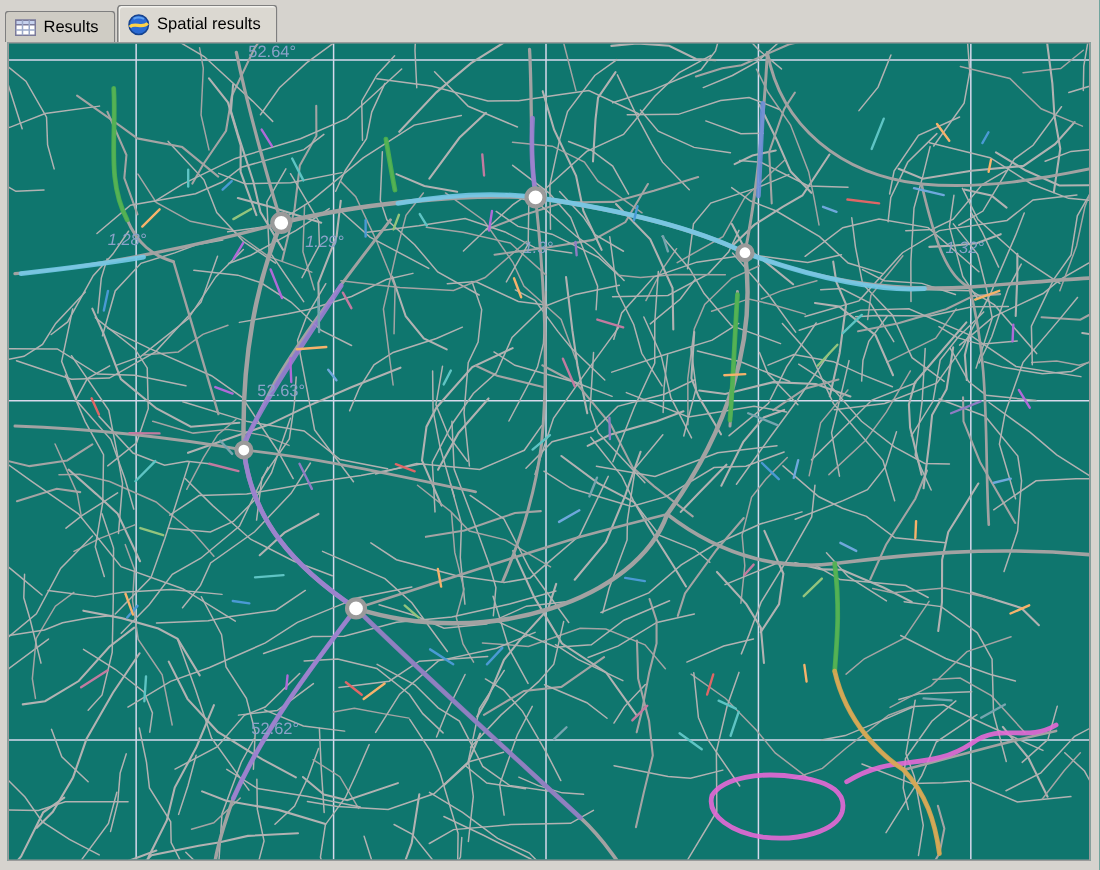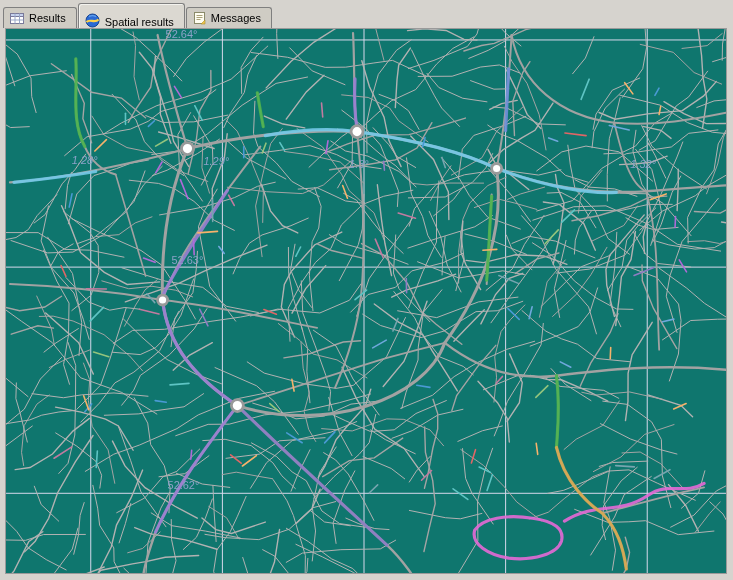--- a/index.html
+++ b/index.html
@@ -16,21 +16,20 @@
   .tab{
     display:flex;align-items:center;gap:5px;
     height:21px;padding:0 10px 0 6px;
     background:#cfccc4;border:1px solid #7f7f7f;border-bottom:none;
     border-radius:3px 3px 0 0;font-size:11px;color:#000;cursor:default;
     box-sizing:border-box;white-space:nowrap;margin-top:16px;
   }
   .tab.active{
     height:25px;background:#dbd8d1;position:relative;z-index:2;
     box-shadow:inset 1px 1px 0 #f3f2ee;
-    align-items:flex-end;
   }
   .ticon{display:flex;align-items:center}
   .map-panel{
     position:absolute;left:5px;top:28px;width:720px;height:544px;
     background:#0f766e;border:1px solid #9a9a9a;overflow:hidden;
   }
   .map-panel svg{display:block;width:100%;height:100%}
   text.glabel{font-size:11px}
   text.lon{font-style:italic}
   .rd{fill:none;stroke:#a2a2a2;stroke-linecap:round}
@@ -61,32 +60,20 @@
       <span class="ticon">
         <svg width="15" height="15" viewBox="0 0 15 15">
           <circle cx="7.5" cy="7.5" r="6.5" fill="#2a6ad4" stroke="#16438f"></circle>
           <path d="M1.5,9 C4.5,5.5 10,10.5 13.5,6.5" stroke="#ffd24a" stroke-width="2.2" fill="none"></path>
           <path d="M4,3.5 C6,2.5 9,2.5 11,3.6" stroke="#5fa0ee" stroke-width="1.4" fill="none"></path>
         </svg>
       </span>
       <span class="tlabel">Spatial results</span>
     </div>
 
-    <div class="tab">
-      <span class="ticon">
-        <svg width="13" height="14" viewBox="0 0 13 14">
-          <rect x="1.5" y="1.5" width="10" height="11" fill="#fffef2" stroke="#8a8a6a"></rect>
-          <line x1="3.5" y1="4.5" x2="9.5" y2="4.5" stroke="#aaa27a"></line>
-          <line x1="3.5" y1="6.5" x2="9.5" y2="6.5" stroke="#aaa27a"></line>
-          <line x1="3.5" y1="8.5" x2="7.5" y2="8.5" stroke="#aaa27a"></line>
-          <path d="M8,13 L12,9 L12,13 Z" fill="#f2c84b" stroke="#a98f2f" stroke-width="0.6"></path>
-        </svg>
-      </span>
-      <span class="tlabel">Messages</span>
-    </div>
   </div>
 
   <div class="map-panel">
     <svg id="map" viewBox="0 0 722 546" preserveAspectRatio="none">
 
       <g id="gridlines">
         <line class="gl" x1="85" y1="0" x2="85" y2="546" stroke="#d7d9ec"></line>
         <line class="gl" x1="217" y1="0" x2="217" y2="546" stroke="#d7d9ec"></line>
         <line class="gl" x1="359" y1="0" x2="359" y2="546" stroke="#d7d9ec"></line>
         <line class="gl" x1="501" y1="0" x2="501" y2="546" stroke="#d7d9ec"></line>

